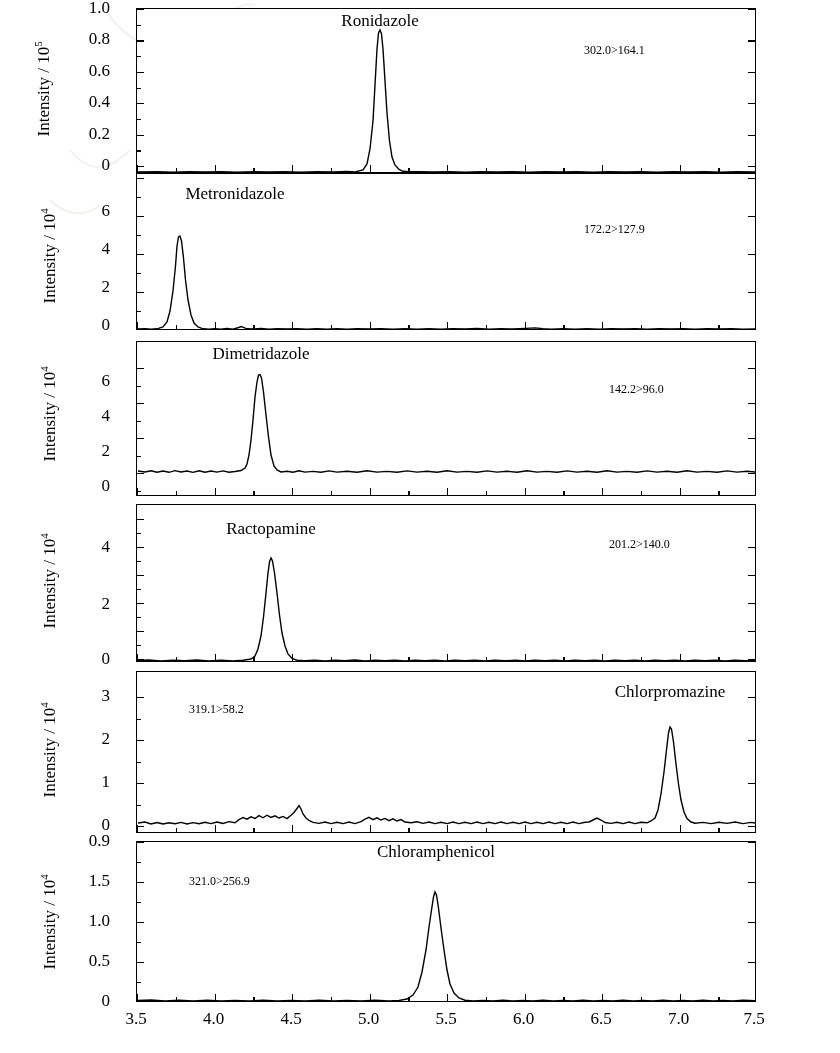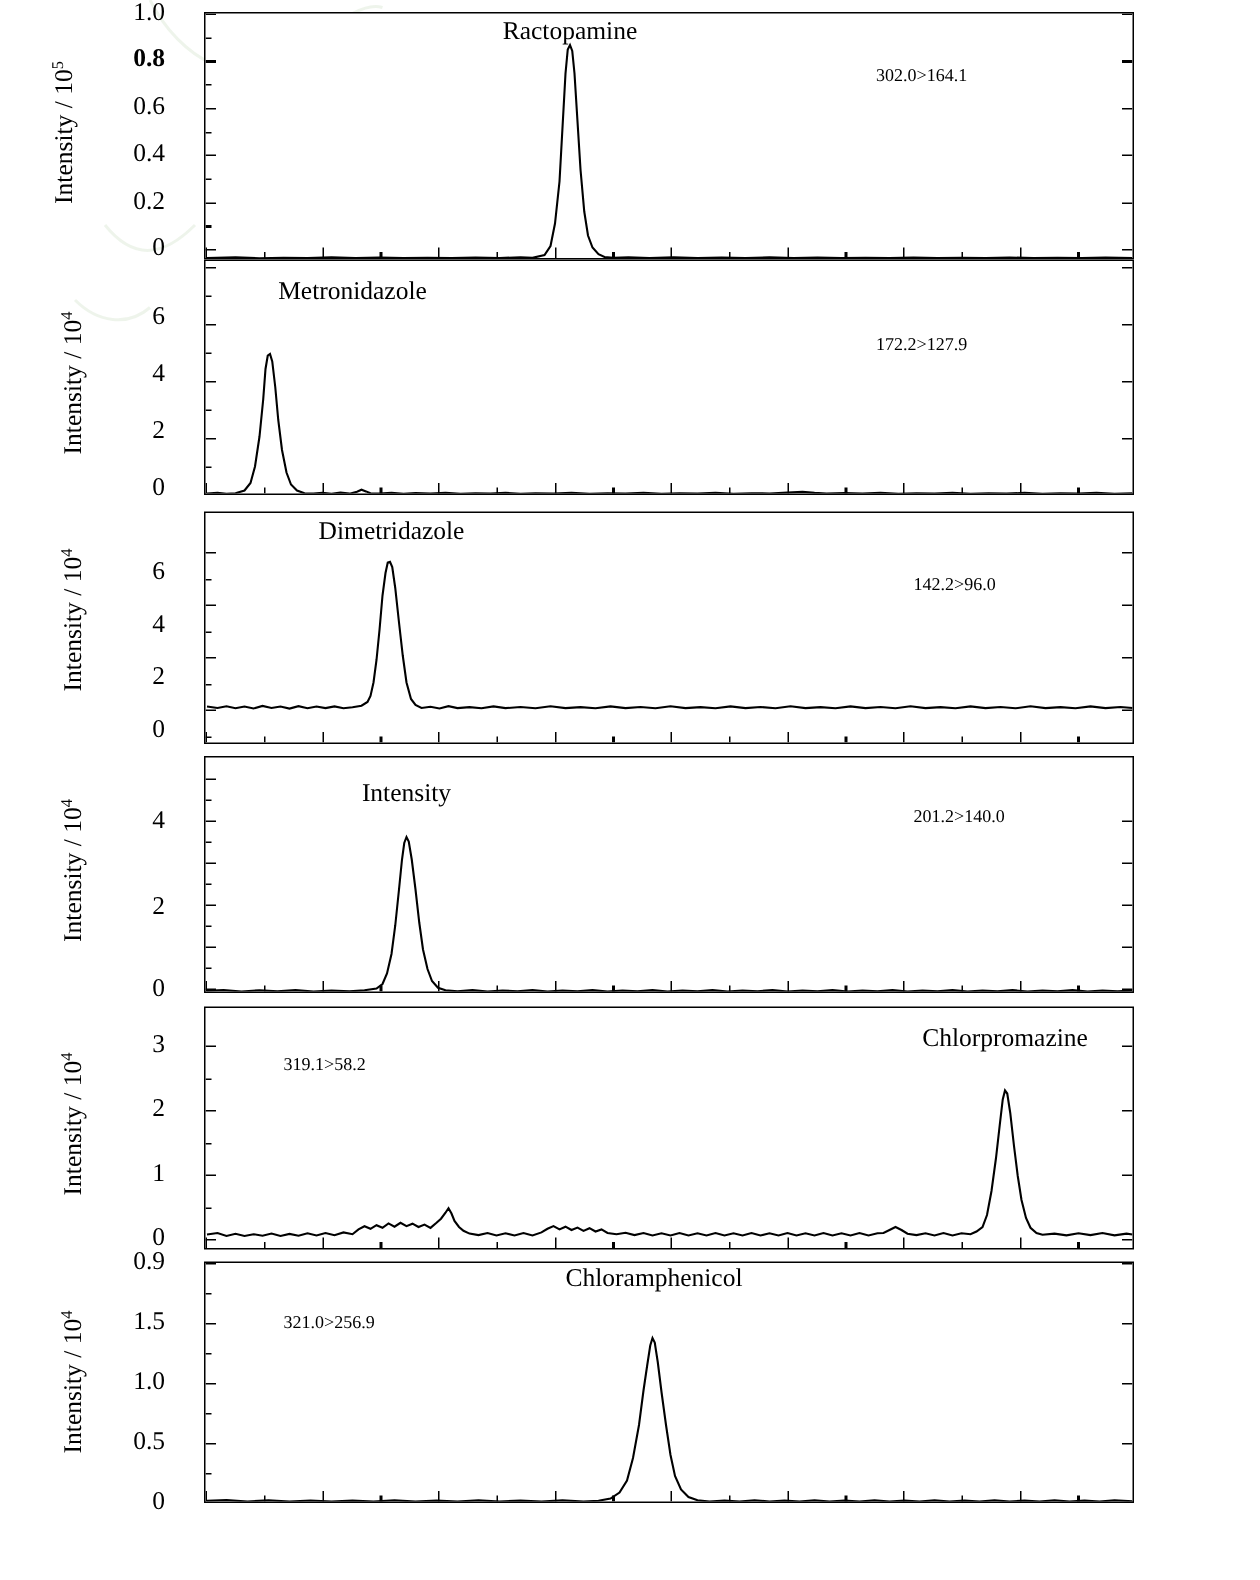--- a/index.html
+++ b/index.html
@@ -114,21 +114,21 @@
     <path d="M10 200 C25 215 45 218 60 205" stroke="#cfe0c8" stroke-width="2" fill="none"></path>
   </svg>
 
   <div class="panel" style="top:0px;height:175px;">
     <div class="ylabel" style="left:-32px;top:78px;width:150px;text-align:center;">
       <span>Intensity / 10</span><sup>5</sup>
     </div>
 
     <div style="position:absolute;left:58px;top:0;width:52px;height:175px;">
       <div class="ytick" style="top:8px;">1.0</div>
-      <div class="ytick" style="top:39.4px;font-weight:bold;">0.8</div>
+      <div class="ytick" style="top:39.4px;">0.8</div>
       <div class="ytick" style="top:70.8px;">0.6</div>
       <div class="ytick" style="top:102.2px;">0.4</div>
       <div class="ytick" style="top:133.6px;">0.2</div>
       <div class="ytick" style="top:165px;">0</div>
     </div>
 
     <div class="plot-area" style="left:136px;top:8px;width:620px;height:165px;">
 
       <div class="ytickmark" style="top:0px;"></div>
       <div class="ytickmark minor" style="top:15.7px;"></div>
@@ -163,21 +163,21 @@
       <div class="xtickmark" style="left:465px;"></div>
       <div class="xtickmark minor" style="left:503.75px;"></div>
       <div class="xtickmark" style="left:542.5px;"></div>
       <div class="xtickmark minor" style="left:581.25px;"></div>
       <div class="xtickmark" style="left:618px;"></div>
 
       <svg class="trace" width="620" height="165" viewBox="0 0 620 165" preserveAspectRatio="none">
         <polyline fill="none" stroke="#000" stroke-width="1.4" points="1,163 20,162.6 36,163.2 52,162.8 68,163 84,162.6 100,163.1 116,162.7 132,163 148,162.8 164,163.1 180,162.7 196,163 210,162.5 218,162.9 226,161 230,155 233,140 236,112 238,76 240,40 241.5,24 243,21 244.5,25 246,40 248,72 250,104 252.5,132 255,148 258,156 262,160.5 266,162.3 272,162.8 282,162.6 296,163 312,162.6 328,163.1 344,162.7 360,163 376,162.6 392,163.1 408,162.7 424,163 440,162.8 456,163.1 472,162.7 488,163 504,162.8 520,163.1 536,162.7 552,163 568,162.8 584,163.1 600,162.7 618,163"></polyline>
       </svg>
 
-      <div class="peaklabel" style="left:243px;top:2px;">Ractopamine</div>
+      <div class="peaklabel" style="left:243px;top:2px;">Ronidazole</div>
       <div class="annot" style="left:447px;top:34px;">302.0&gt;164.1</div>
     </div>
   </div>
 
   <div class="panel" style="top:173px;height:165px;">
     <div class="ylabel" style="left:-26px;top:72px;width:150px;text-align:center;">
       <span>Intensity / 10</span><sup>4</sup>
     </div>
 
     <div style="position:absolute;left:58px;top:0;width:52px;height:165px;">
@@ -326,21 +326,21 @@
       <div class="xtickmark" style="left:465px;"></div>
       <div class="xtickmark minor" style="left:503.75px;"></div>
       <div class="xtickmark" style="left:542.5px;"></div>
       <div class="xtickmark minor" style="left:581.25px;"></div>
       <div class="xtickmark" style="left:618px;"></div>
 
       <svg class="trace" width="620" height="158" viewBox="0 0 620 158" preserveAspectRatio="none">
         <polyline fill="none" stroke="#000" stroke-width="1.4" points="1,155.5 12,155 24,156 36,155.2 48,155.8 60,155 72,156 84,155.3 96,155.9 106,155.2 114,154 118,151 121,144 124,131 126.5,112 129,88 131,68 132.5,57 134,53 135.5,56 137.5,68 140,88 142.5,110 145,128 148,141 151,149 155,153.5 160,155.2 168,155.8 178,155.1 188,156 198,155.3 208,155.8 218,155 228,156 238,155.3 248,155.8 258,155.1 268,156 278,155.3 288,155.8 298,155.1 308,156 318,155.3 328,155.8 338,155.1 348,156 358,155.3 368,155.8 378,155.1 388,156 398,155.3 408,155.8 418,155.1 428,156 438,155.3 448,155.8 458,155.1 468,156 478,155.3 488,155.8 498,155.1 508,156 518,155.3 528,155.8 538,155.1 548,156 558,155.3 568,155.8 578,155.1 588,156 598,155.3 608,155.8 618,155.4"></polyline>
       </svg>
 
-      <div class="peaklabel" style="left:134px;top:14px;">Intensity</div>
+      <div class="peaklabel" style="left:134px;top:14px;">Ractopamine</div>
       <div class="annot" style="left:472px;top:32px;">201.2&gt;140.0</div>
     </div>
   </div>
 
   <div class="panel" style="top:663px;height:170px;">
     <div class="ylabel" style="left:-26px;top:76px;width:150px;text-align:center;">
       <span>Intensity / 10</span><sup>4</sup>
     </div>
 
     <div style="position:absolute;left:58px;top:0;width:52px;height:170px;">
@@ -437,15 +437,26 @@
       <div class="xtickmark" style="left:618px;"></div>
 
       <svg class="trace" width="620" height="161" viewBox="0 0 620 161" preserveAspectRatio="none">
         <polyline fill="none" stroke="#000" stroke-width="1.4" points="1,158.5 14,158 28,159 42,158.2 56,159 70,158.3 84,159 98,158.4 112,159 126,158.2 140,159 154,158.4 168,159 182,158.2 196,159 210,158.4 224,159 238,158.2 252,159 262,158.5 270,157 276,153 281,145 285,130 289,108 292,85 294.5,68 296.5,55 298,50 299.5,53 301.5,66 304,86 307,108 310,128 313,142 317,151 322,156 328,158.2 336,159 346,158.4 356,159 366,158.2 376,159 386,158.4 396,159 406,158.2 416,159 426,158.4 436,159 446,158.2 456,159 466,158.4 476,159 486,158.2 496,159 506,158.4 516,159 526,158.2 536,159 546,158.4 556,159 566,158.2 576,159 586,158.4 596,159 606,158.2 618,158.8"></polyline>
       </svg>
 
       <div class="peaklabel" style="left:299px;top:0px;">Chloramphenicol</div>
       <div class="annot" style="left:52px;top:32px;">321.0&gt;256.9</div>
     </div>
 
+    <div style="position:absolute;left:136px;top:176px;width:620px;height:30px;">
+      <div class="xtick" style="left:0px;">3.5</div>
+      <div class="xtick" style="left:77.5px;">4.0</div>
+      <div class="xtick" style="left:155px;">4.5</div>
+      <div class="xtick" style="left:232.5px;">5.0</div>
+      <div class="xtick" style="left:310px;">5.5</div>
+      <div class="xtick" style="left:387.5px;">6.0</div>
+      <div class="xtick" style="left:465px;">6.5</div>
+      <div class="xtick" style="left:542.5px;">7.0</div>
+      <div class="xtick" style="left:618px;">7.5</div>
+    </div>
   </div>
 
 </div>
 
 </body></html>

